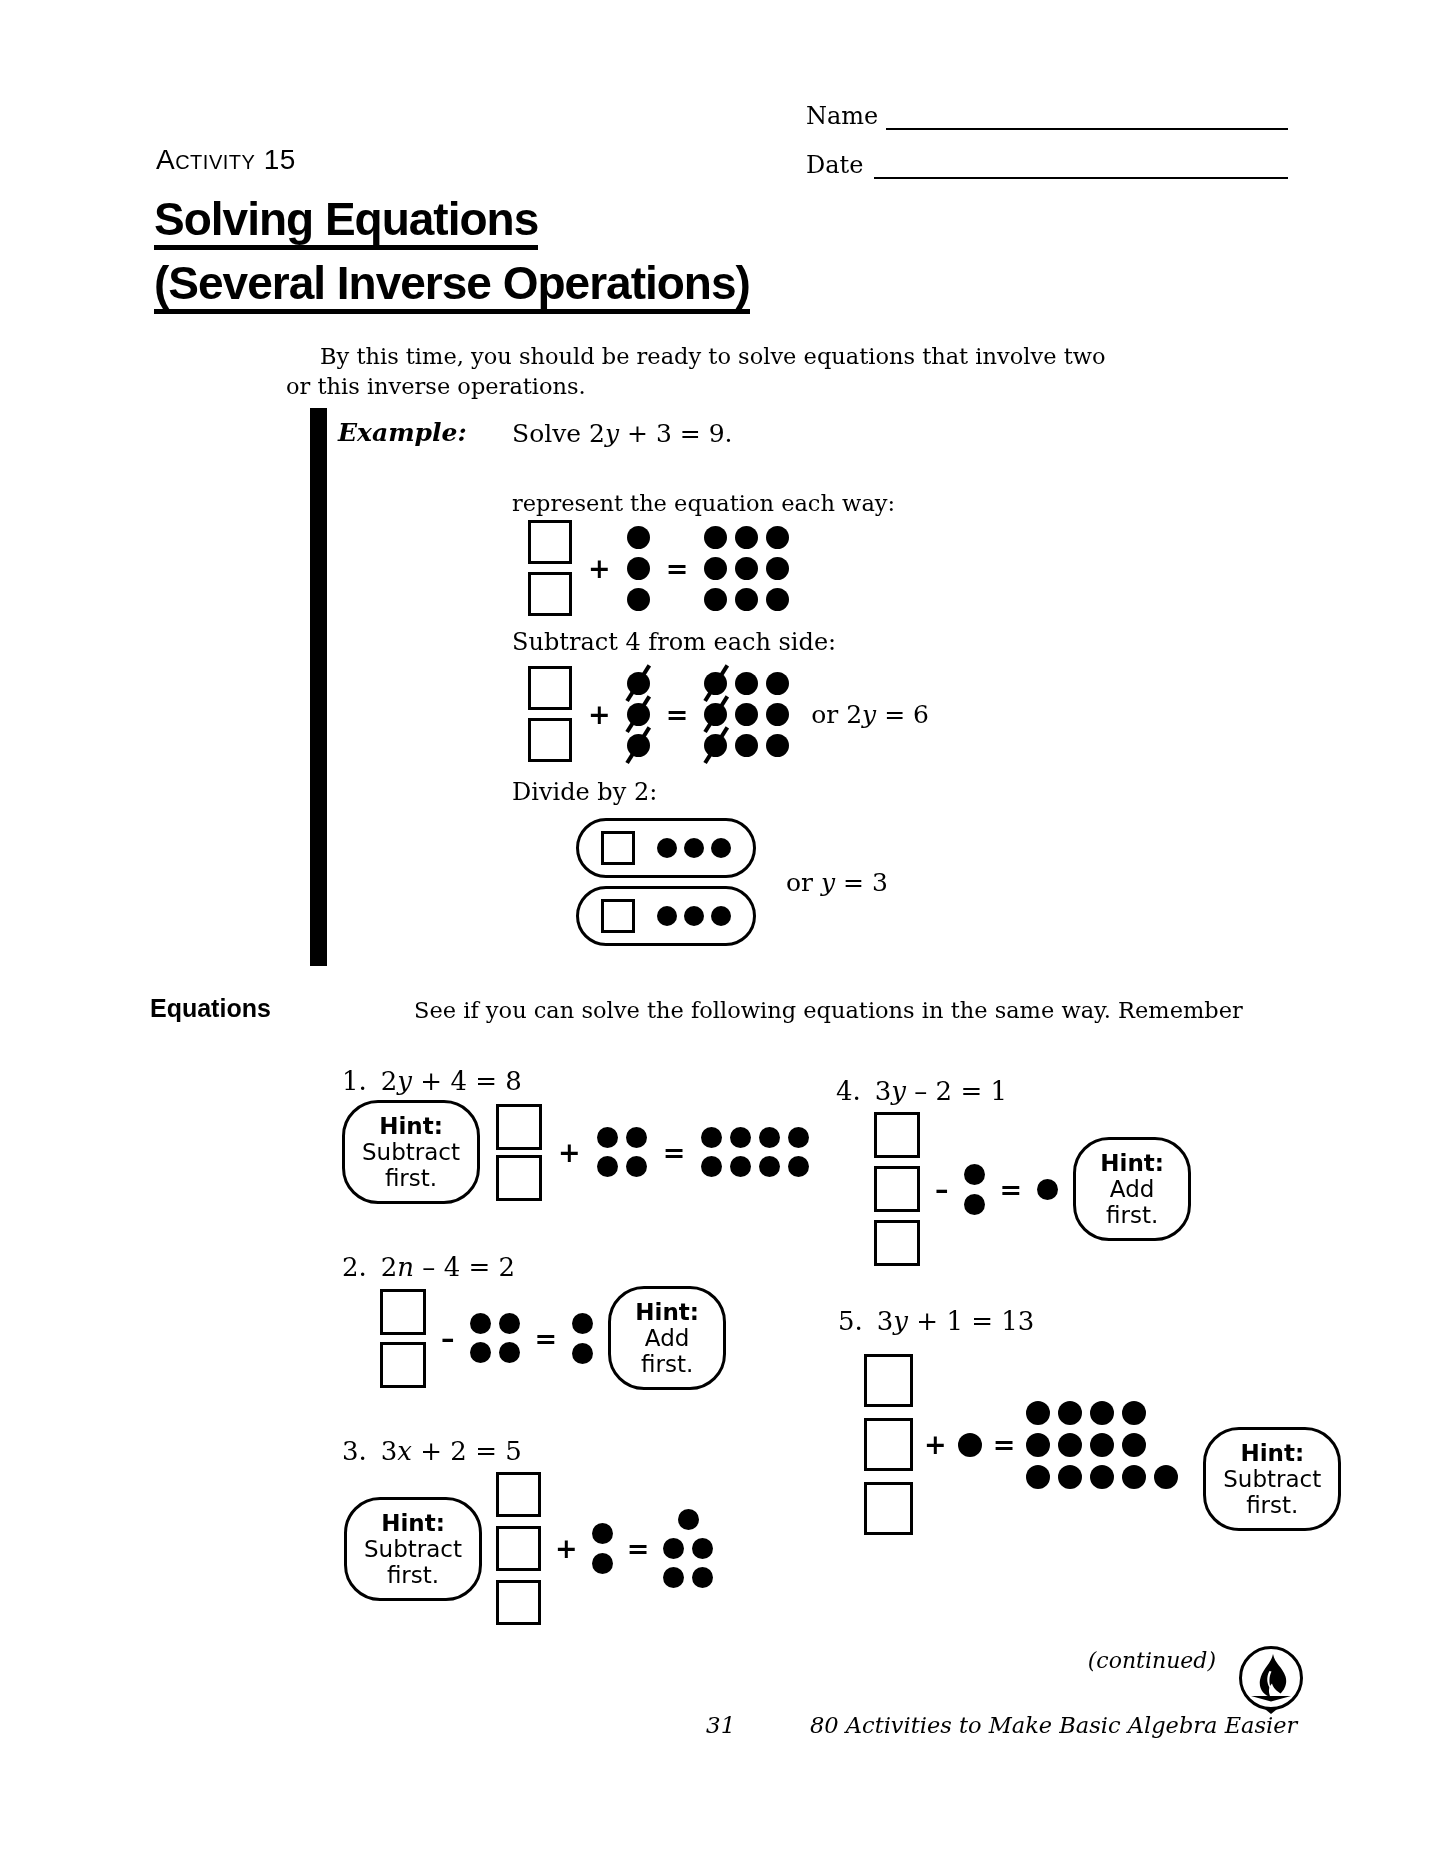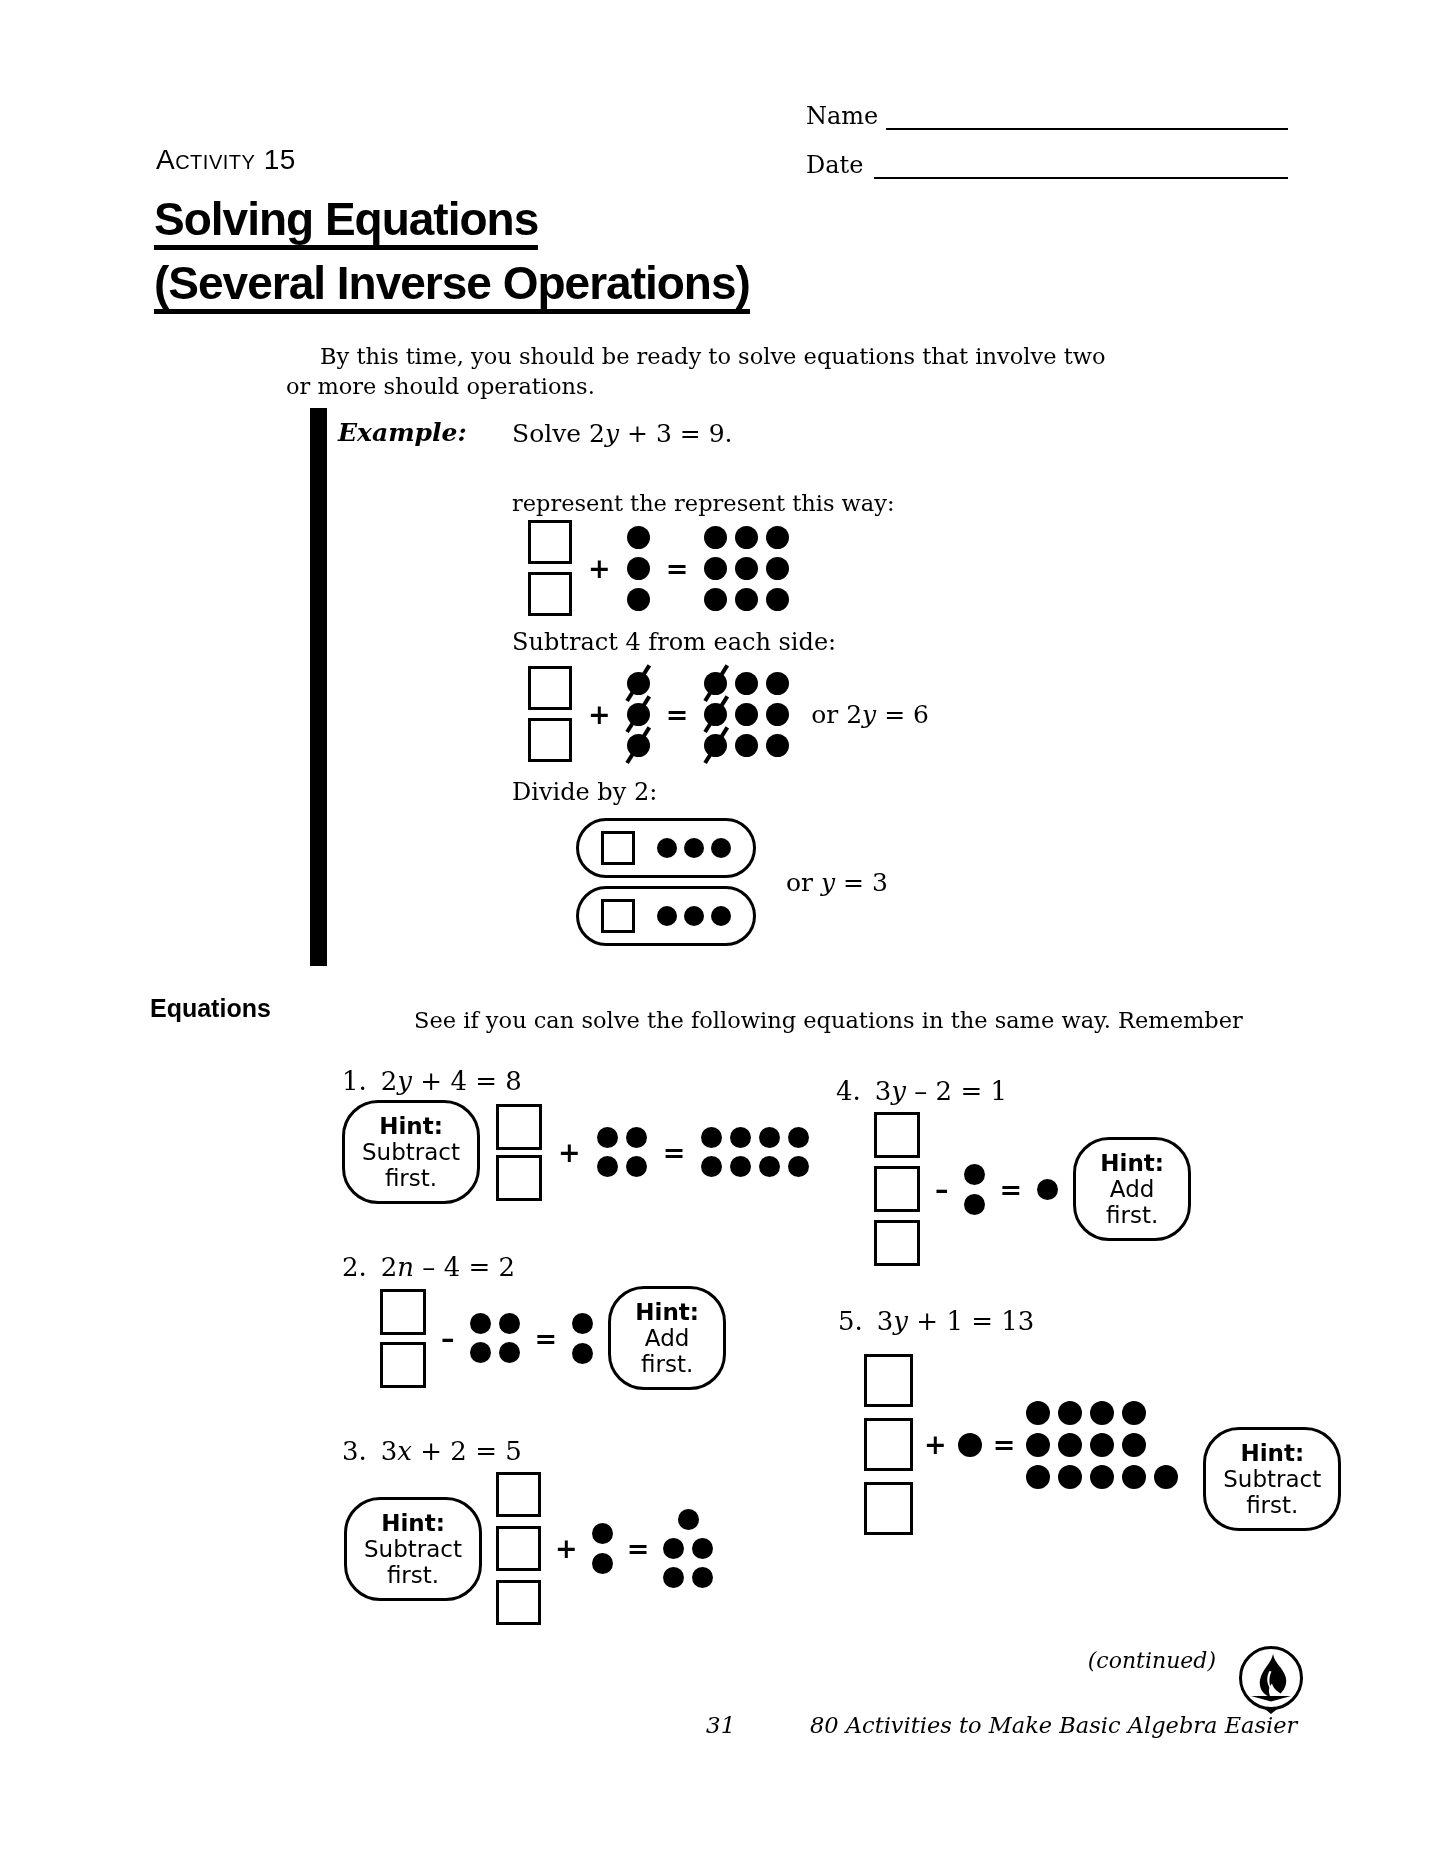--- a/index.html
+++ b/index.html
@@ -58,28 +58,28 @@
 
   <span class="abs flabel" style="left:806px;top:151px;">Date</span>
   <span class="abs fline" style="left:874px;top:151px;width:414px;"></span>
 
   <div class="abs body-text" style="left:320px;top:342px;">By this time, you should be ready to solve equations that involve two</div>
 
   <div class="abs" style="left:154px;top:196px;">
     <span class="title-line">Solving Equations</span><br>
     <span class="title-line" style="margin-top:10px;">(Several Inverse Operations)</span>
   </div>
-  <div class="abs body-text" style="left:286px;top:372px;">or more should operations.</div>
+  <div class="abs body-text" style="left:286px;top:372px;">or this inverse operations.</div>
 
   <div class="abs bar" style="left:310px;top:408px;width:17px;height:558px;"></div>
 
   <div class="abs ex-label" style="left:338px;top:418px;">Example:</div>
   <div class="abs solve" style="left:512px;top:419px;">Solve 2<i>y</i> + 3 = 9.</div>
 
-  <div class="abs body-text" style="left:512px;top:489px;">represent the represent this way:</div>
+  <div class="abs body-text" style="left:512px;top:489px;">represent the equation each way:</div>
 
   <div class="diagram" style="left:528px;top:520px;">
       <div class="sym-col" style="gap: 8px;">
         <div class="sq" style="width: 44px; height: 44px;"></div>
         <div class="sq" style="width: 44px; height: 44px;"></div>
       </div>
       <div class="op">+</div>
       <div class="dots" style="gap: 8px;">
         <div class="dot-row" style="gap: 8px;">
           <div class="dot" style="width: 23px; height: 23px;"></div>
@@ -169,21 +169,21 @@
             <div class="dot"></div>
             <div class="dot"></div>
             <div class="dot"></div>
           </div>
         </div>
       </div>
       <div class="dtext">or <i>y</i> = 3</div>
     </div>
 
   <div class="abs dir-label" style="left:150px;top:994px;">Equations</div>
-  <div class="abs body-text" style="left:414px;top:996px;margin-top:10px;">See if you can solve the following equations in the same way. Remember</div>
+  <div class="abs body-text" style="left:414px;top:996px;">See if you can solve the following equations in the same way. Remember</div>
 
   <div class="abs prob-head" style="left:342px;top:1066px;">
     <span class="num">1.</span><span>2<i>y</i> + 4 = 8</span>
   </div>
   <div class="diagram" style="left:342px;top:1100px;">
       <div class="hint">
         <div class="hint-title">Hint:</div>
         <div class="hint-line">Subtract</div>
         <div class="hint-line">first.</div>
       </div>

